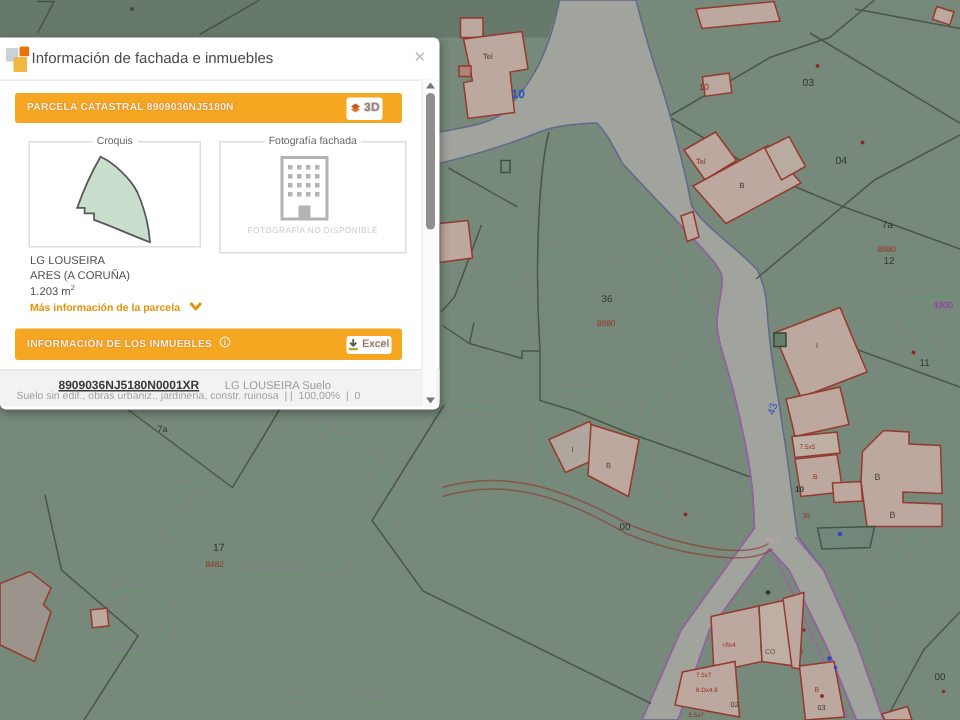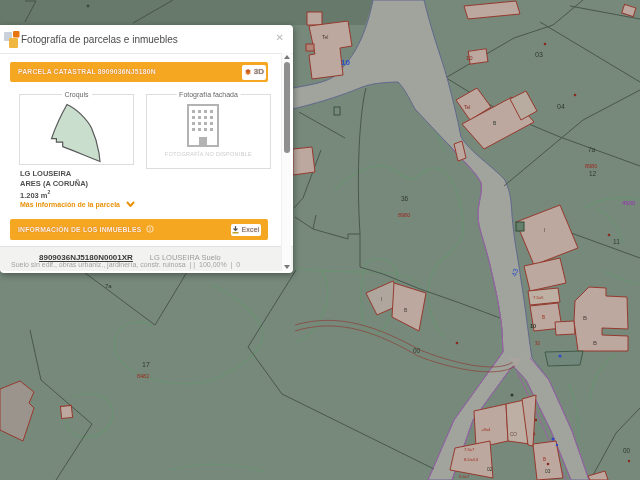--- a/index.html
+++ b/index.html
@@ -11,28 +11,28 @@
   .hdr{position:absolute;left:0;top:0;width:100%;height:28px;border-bottom:1px solid #e9e9e9;}
   .hdr .title{position:absolute;left:21px;top:9px;font-size:10px;color:#4a4a4a;}
   .hdr .x{position:absolute;right:9px;top:7px;font-size:10px;color:#b8b8b8;}
   .bar{position:absolute;left:10px;width:258px;background:#F6A722;border-radius:2px;
     color:#FFF3E0;font-weight:bold;font-size:6.8px;letter-spacing:.2px;
     text-shadow:0 0 1px rgba(165,60,20,.7);}
   #bar1{top:37px;height:20px;line-height:20px;padding-left:8px;box-sizing:border-box;}
   #bar2{top:194px;height:21px;line-height:21px;padding-left:8px;box-sizing:border-box;}
   .wbtn{position:absolute;background:#fff;border-radius:2px;color:#8a8a8a;
     font-weight:bold;display:flex;align-items:center;justify-content:center;}
-  #btn3d{right:2px;top:2.5px;width:24px;height:15px;font-size:8px;gap:2px;margin-left:16px;}
+  #btn3d{right:13px;top:2.5px;width:24px;height:15px;font-size:8px;gap:2px;margin-left:16px;}
   #btnxl{right:7px;top:4.5px;width:30px;height:12px;font-size:7px;gap:2px;font-weight:normal;color:#777;}
   .box{position:absolute;border:1px solid #ddd;background:#fff;}
   .boxlbl{position:absolute;top:-4px;left:50%;transform:translateX(-50%);background:#fff;padding:0 3px;font-size:7px;color:#666;white-space:nowrap;}
   #box1{left:19px;top:69px;width:113px;height:69px;}
   #box2{left:146px;top:69px;width:123px;height:73px;}
   .nd{position:absolute;left:0;right:0;top:56px;text-align:center;font-size:5.5px;color:#cbcbcb;letter-spacing:.3px;}
-  #addr{position:absolute;left:20px;top:144px;font-size:7.5px;color:#4f4f4f;line-height:9.5px;font-weight:bold;}
+  #addr{position:absolute;left:20px;top:144px;font-size:7.5px;color:#4f4f4f;line-height:9.5px;}
   #more{position:absolute;left:20px;top:176px;font-size:7px;font-weight:bold;color:#E8920B;}
   #row{position:absolute;left:0;top:221px;width:293px;height:25px;background:#f2f2f0;
     border-top:1px solid #e2e2e0;padding:4px 0 0 11px;box-sizing:border-box;border-radius:0 0 4px 4px;overflow:hidden;}
   #row .l1{line-height:8px;height:9px;}
   #row .rc{font-size:8px;font-weight:bold;color:#3a3a3a;text-decoration:underline;padding-left:28px;}
   #row .loc{font-size:7.5px;color:#9b9b9b;margin-left:17px;}
   #row .desc{font-size:7px;color:#a3a3a3;display:block;margin-top:1px;line-height:8px;}
   #sbar{position:absolute;right:2px;top:28px;width:9px;height:218px;background:#fbfbfb;border-left:1px solid #efefef;}
   #sthumb{position:absolute;left:1.5px;top:9px;width:6px;height:91px;background:#8f8f8f;border-radius:3px;}
   .sarr{position:absolute;left:1.5px;width:0;height:0;border-left:3px solid transparent;border-right:3px solid transparent;}
@@ -194,21 +194,21 @@
   </g>
 </svg>
 
 <div id="panel">
   <div class="hdr">
     <svg width="17" height="18" style="position:absolute;left:3px;top:5px">
       <rect x="1" y="2" width="8" height="9" fill="#C9D2DA" rx="1"></rect>
       <rect x="10" y="1" width="6.5" height="6.5" fill="#E8740E" rx="1"></rect>
       <rect x="6" y="8" width="9" height="10" fill="#F0B840" rx="1"></rect>
     </svg>
-    <span class="title">Fotografía de parcelas e inmuebles</span>
+    <span class="title">Información de fachada e inmuebles</span>
     <span class="x">✕</span>
   </div>
 
   <div class="bar" id="bar1">PARCELA CATASTRAL 8909036NJ5180N
     <div class="wbtn" id="btn3d">
       <svg width="8" height="8" viewBox="0 0 8 8">
             <path d="M1,5 L4,3 L7,5 L4,7 Z" fill="#E07B30"></path>
             <path d="M1,3 L4,1 L7,3 L4,5 Z" fill="#C85A20"></path>
           </svg>3D</div>
   </div>

